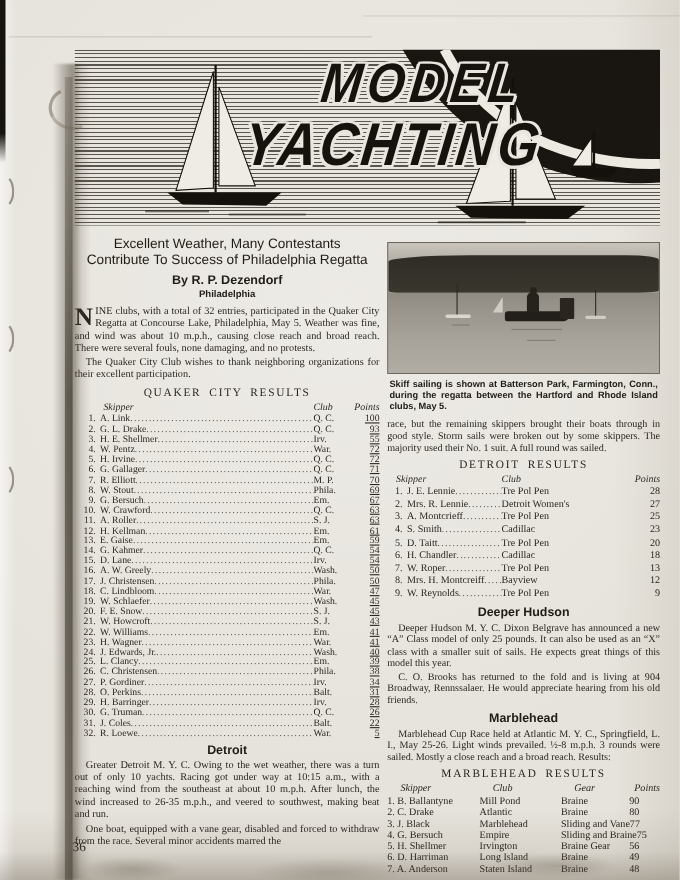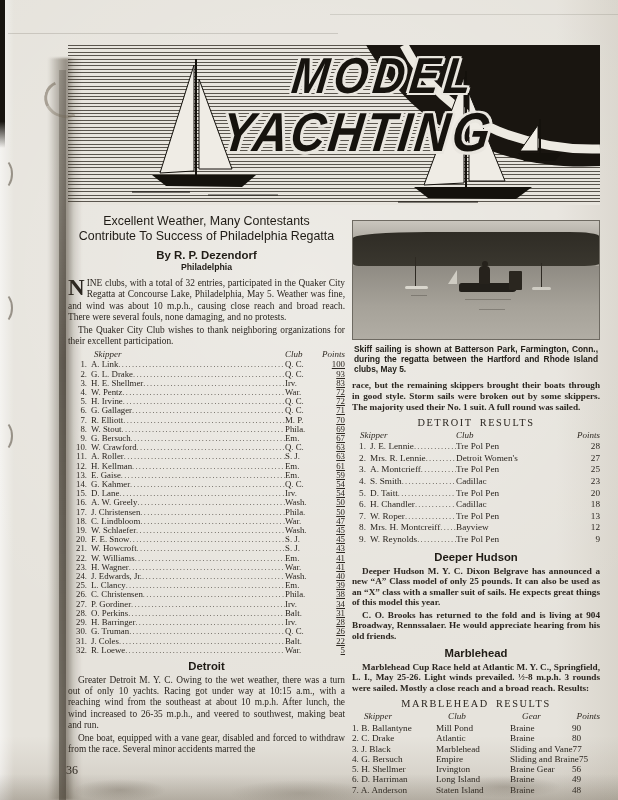--- a/index.html
+++ b/index.html
@@ -83,21 +83,21 @@
   .t-dots{flex:1;overflow:hidden;white-space:nowrap;color:#413b32;}
   .t-dots::before{content:"..........................................................................";letter-spacing:1.3px;font-size:8.4px;}
   .q-club{width:34px;flex:none;white-space:nowrap;}
   .q-points{width:26px;flex:none;text-align:right;text-decoration:underline;}
   .d-header-skipper{margin-left:8px;}
   .d-h-club{width:118px;flex:none;padding-left:6px;}
   .d-h-points{width:26px;flex:none;text-align:right;}
   .d-row{font-size:9.2px;line-height:10.6px;}
   .d-club{width:118px;flex:none;white-space:nowrap;}
   .d-points{width:26px;flex:none;text-align:right;}
-  .rbody{font-size:9.2px;line-height:10.6px;text-align:justify;margin:0 0 2px;font-weight:bold;}
+  .rbody{font-size:9.2px;line-height:10.6px;text-align:justify;margin:0 0 2px;}
   
   .m-header{display:flex;font-style:italic;font-size:9.2px;line-height:10.5px;margin-bottom:1px;color:#2e2922;}
   .mh-skipper{width:84px;flex:none;padding-left:12px;}
   .mh-club{width:74px;flex:none;}
   .mh-gear{flex:1;}
   .mh-points{width:28px;flex:none;text-align:right;}
   .m-row{display:flex;font-size:9.2px;line-height:10.3px;}
   .m-skipper{width:84px;flex:none;white-space:nowrap;}
   .m-club{width:74px;flex:none;white-space:nowrap;}
   .m-gear{flex:1;white-space:nowrap;}
@@ -167,20 +167,21 @@
     </div>
   </header>
 
   <section class="col-left">
     <h1 class="article-title">Excellent Weather, Many Contestants Contribute To Success of Philadelphia Regatta</h1>
     <div class="byline">By R. P. Dezendorf</div>
     <div class="byline-loc">Philadelphia</div>
     <p class="body-text"><span class="dropcap">N</span><span>INE clubs, with a total of 32 entries, participated in the Quaker City Regatta at Concourse Lake, Philadelphia, May 5. Weather was fine, and wind was about 10 m.p.h., causing close reach and broad reach. There were several fouls, none damaging, and no protests.</span></p>
     <p class="body-text indent">The Quaker City Club wishes to thank neighboring organizations for their excellent participation.</p>
 
+    <h2 class="results-heading">QUAKER CITY RESULTS</h2>
     <div class="tbl-header">
       <span class="q-h-skipper">Skipper</span>
       <span class="h-spacer"></span>
       <span class="q-h-club">Club</span>
       <span class="q-h-points">Points</span>
     </div>
     <div>
 
         <div class="trow q-row">
           <span class="t-rank">1.</span>
@@ -196,21 +197,21 @@
           <span class="t-dots"></span>
           <span class="t-club q-club">Q. C.</span>
           <span class="q-points">93</span>
         </div>
 
         <div class="trow q-row">
           <span class="t-rank">3.</span>
           <span class="t-name">H. E. Shellmer</span>
           <span class="t-dots"></span>
           <span class="t-club q-club">Irv.</span>
-          <span class="q-points">83</span>
+          <span class="q-points">55</span>
         </div>
 
         <div class="trow q-row">
           <span class="t-rank">4.</span>
           <span class="t-name">W. Pentz</span>
           <span class="t-dots"></span>
           <span class="t-club q-club">War.</span>
           <span class="q-points">72</span>
         </div>
 

